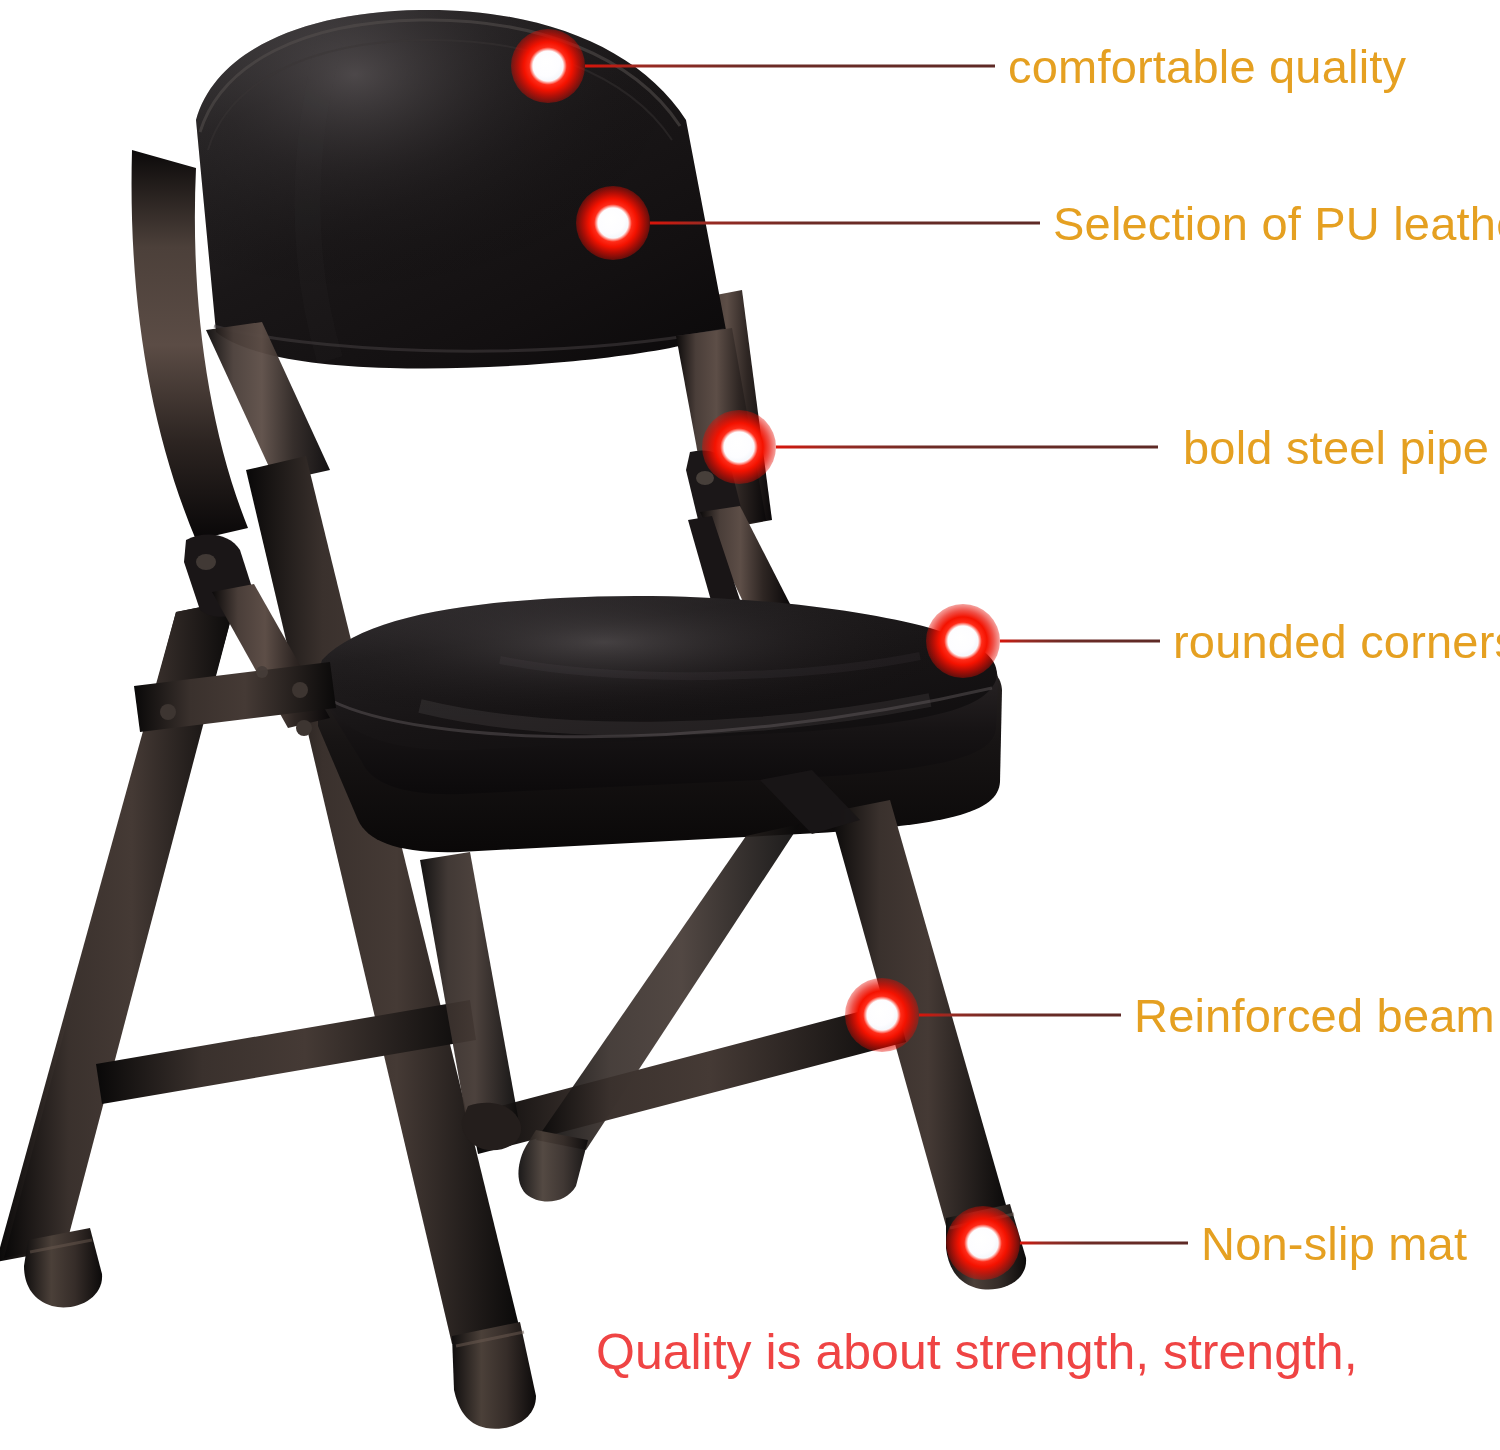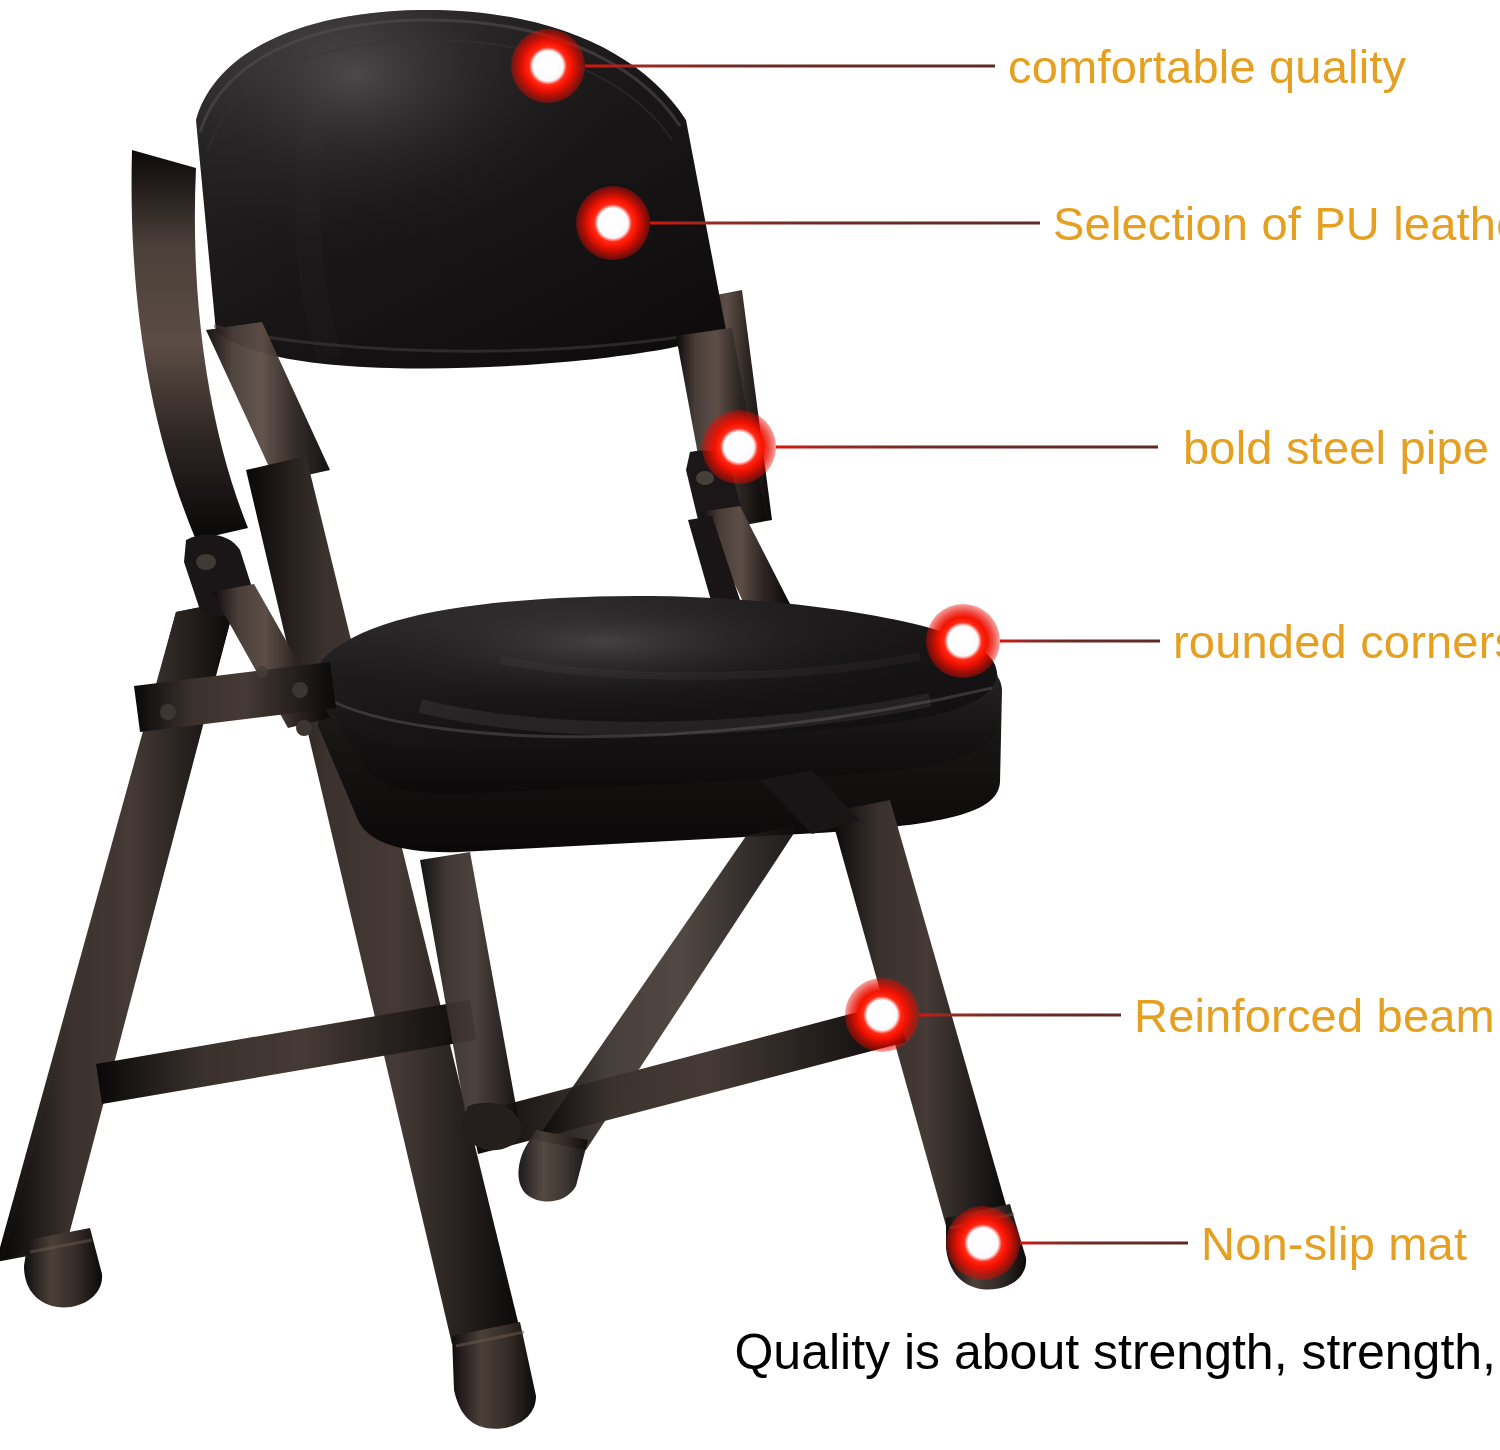--- a/index.html
+++ b/index.html
@@ -75,25 +75,25 @@
     letter-spacing: 0.2px;
     transform: translateY(-50%);
   }
 
   
   #tagline {
     position: absolute;
     left: 596px;
     top: 1322px;
     width: 900px;
-    color: #000000;
+    color: #ef4444;
     font-size: 50px;
     line-height: 1.22;
     font-weight: 400;
-    text-align: right;
+    text-align: left;
   }
   #tagline .tline { display: block; white-space: nowrap; }
 </style>
 </head>
 <body>
 
 <div id="stage">
 
   <svg id="product" viewBox="0 0 1500 1450" aria-hidden="true">
     <defs>

